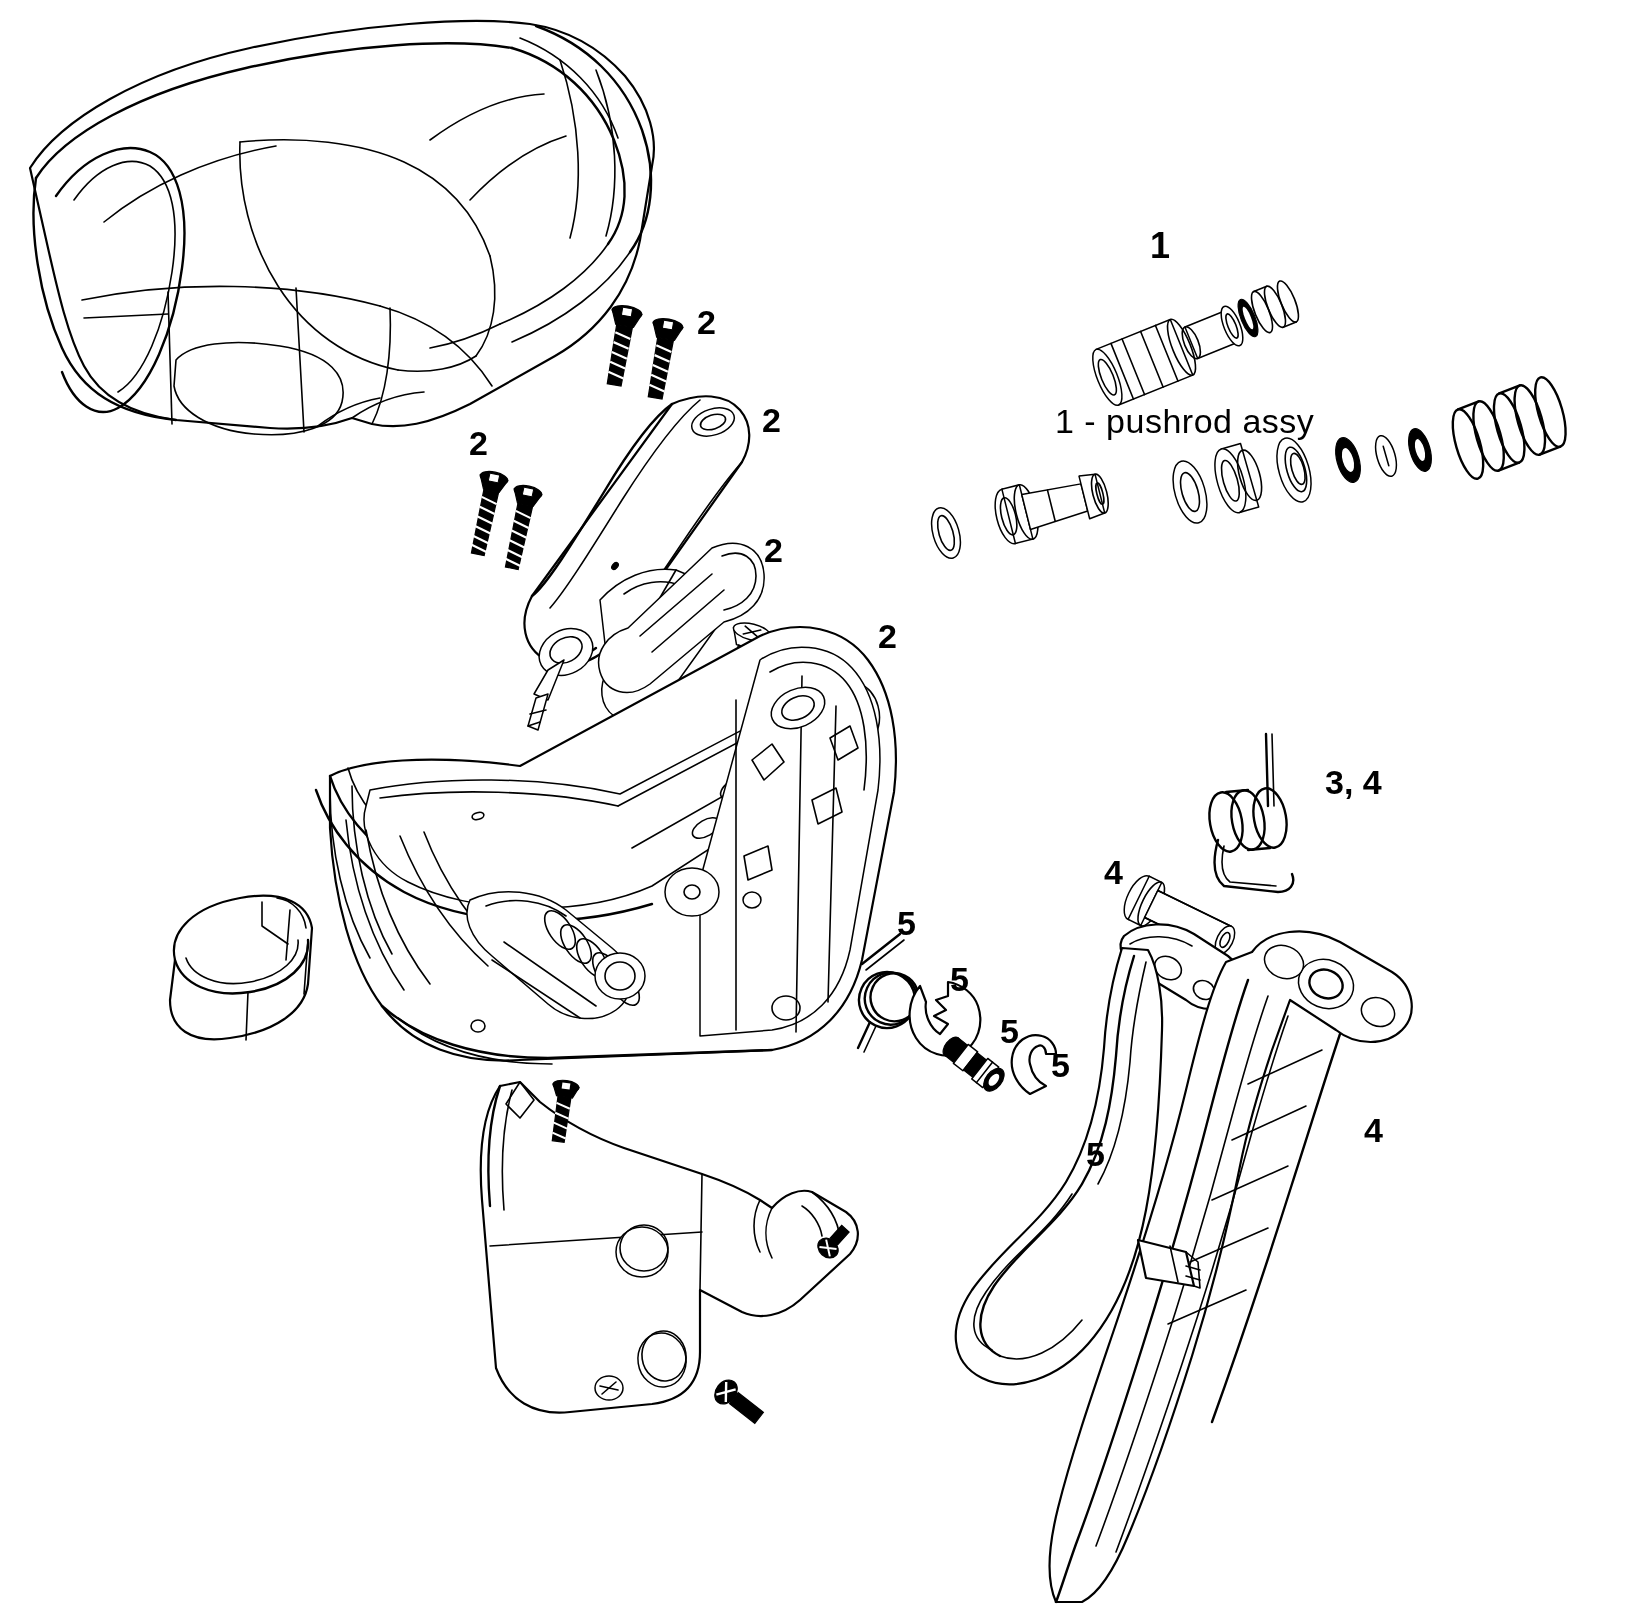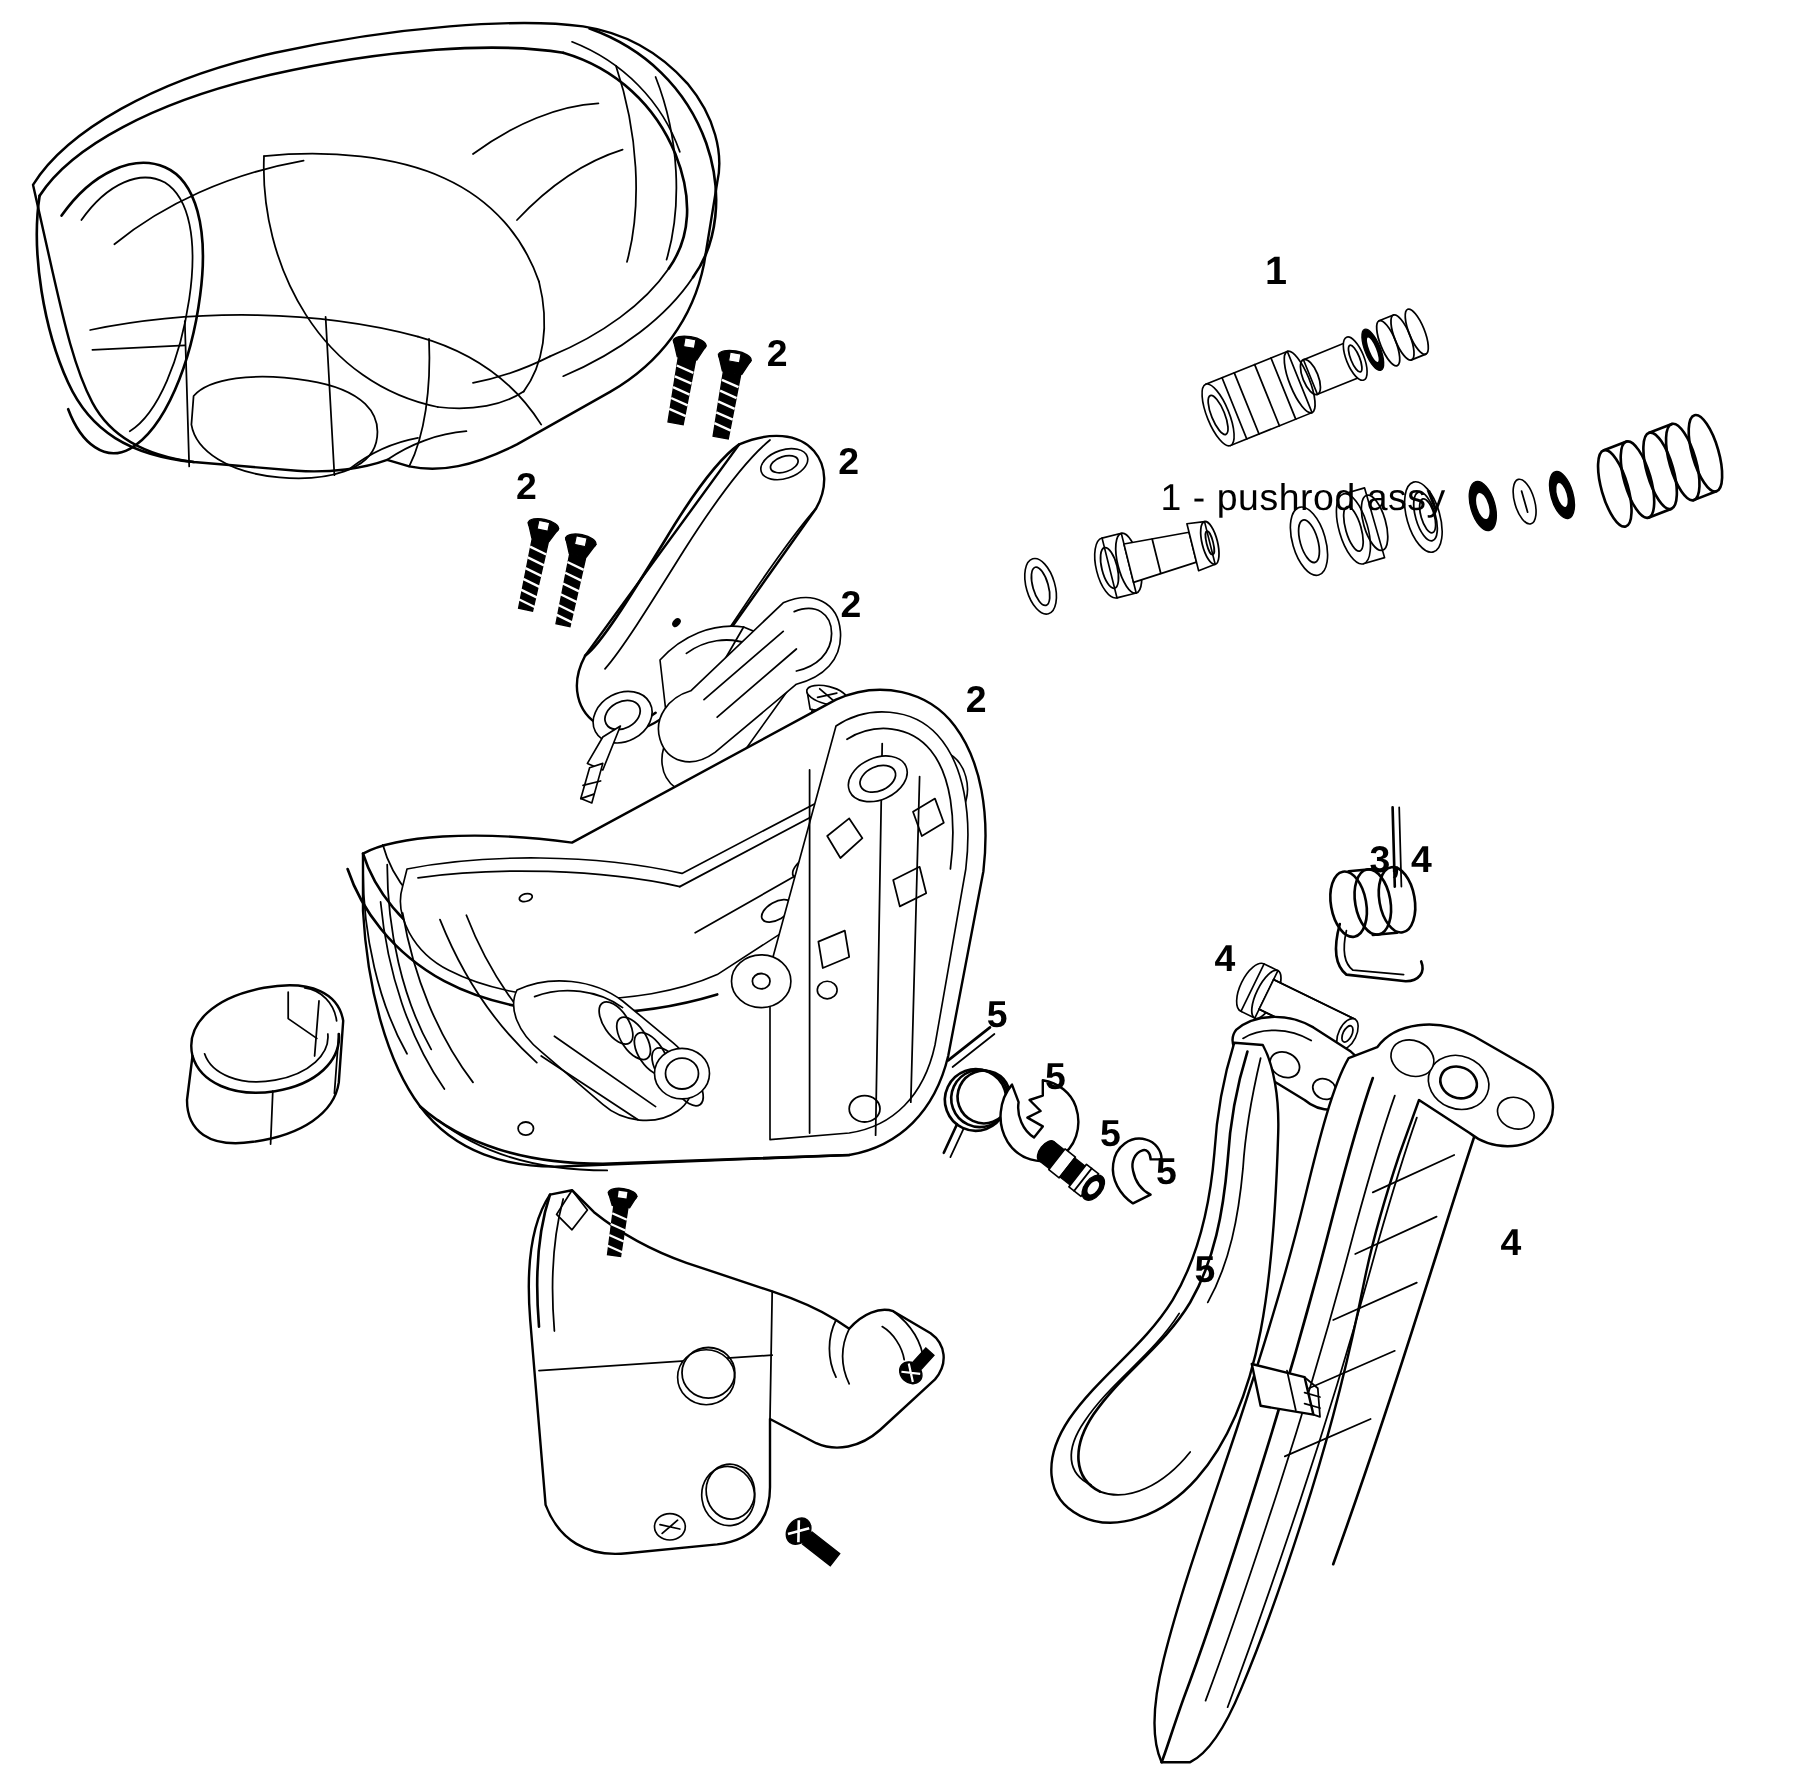--- a/index.html
+++ b/index.html
@@ -34,21 +34,20 @@
   .callout.big{font-size:36px;}
   .caption{
     position:absolute;
     font-family:"Liberation Sans", sans-serif;
     font-weight:400;
     font-size:34px;
     line-height:1;
     color:#000;
     white-space:nowrap;
     letter-spacing:0.5px;
-    margin-top:32px;
   }
   
   .ln{fill:none;stroke:#000;stroke-linecap:round;stroke-linejoin:round;}
   .ln-w1{stroke-width:1.6;}
   .ln-w2{stroke-width:2.4;}
   .fillblk{fill:#000;stroke:#000;stroke-width:1.2;}
   .fillwht{fill:#ffffff;stroke:#000;stroke-width:2.2;stroke-linejoin:round;}
   .fillwht-thin{fill:#ffffff;stroke:#000;stroke-width:1.5;stroke-linejoin:round;}
 </style>
 </head>
@@ -673,21 +672,21 @@
 <div class="callout" style="left:697px;top:305px;">2</div>
 
 <div class="callout" style="left:762px;top:403px;">2</div>
 
 <div class="callout" style="left:469px;top:426px;">2</div>
 
 <div class="callout" style="left:764px;top:533px;">2</div>
 
 <div class="callout" style="left:878px;top:619px;">2</div>
 
-<div class="callout" style="left:1245px;top:765px;">3, 4</div>
+<div class="callout" style="left:1325px;top:765px;">3, 4</div>
 
 <div class="callout" style="left:1104px;top:855px;">4</div>
 
 <div class="callout" style="left:897px;top:906px;">5</div>
 
 <div class="callout" style="left:950px;top:962px;">5</div>
 
 <div class="callout" style="left:1000px;top:1014px;">5</div>
 
 <div class="callout" style="left:1051px;top:1048px;">5</div>

